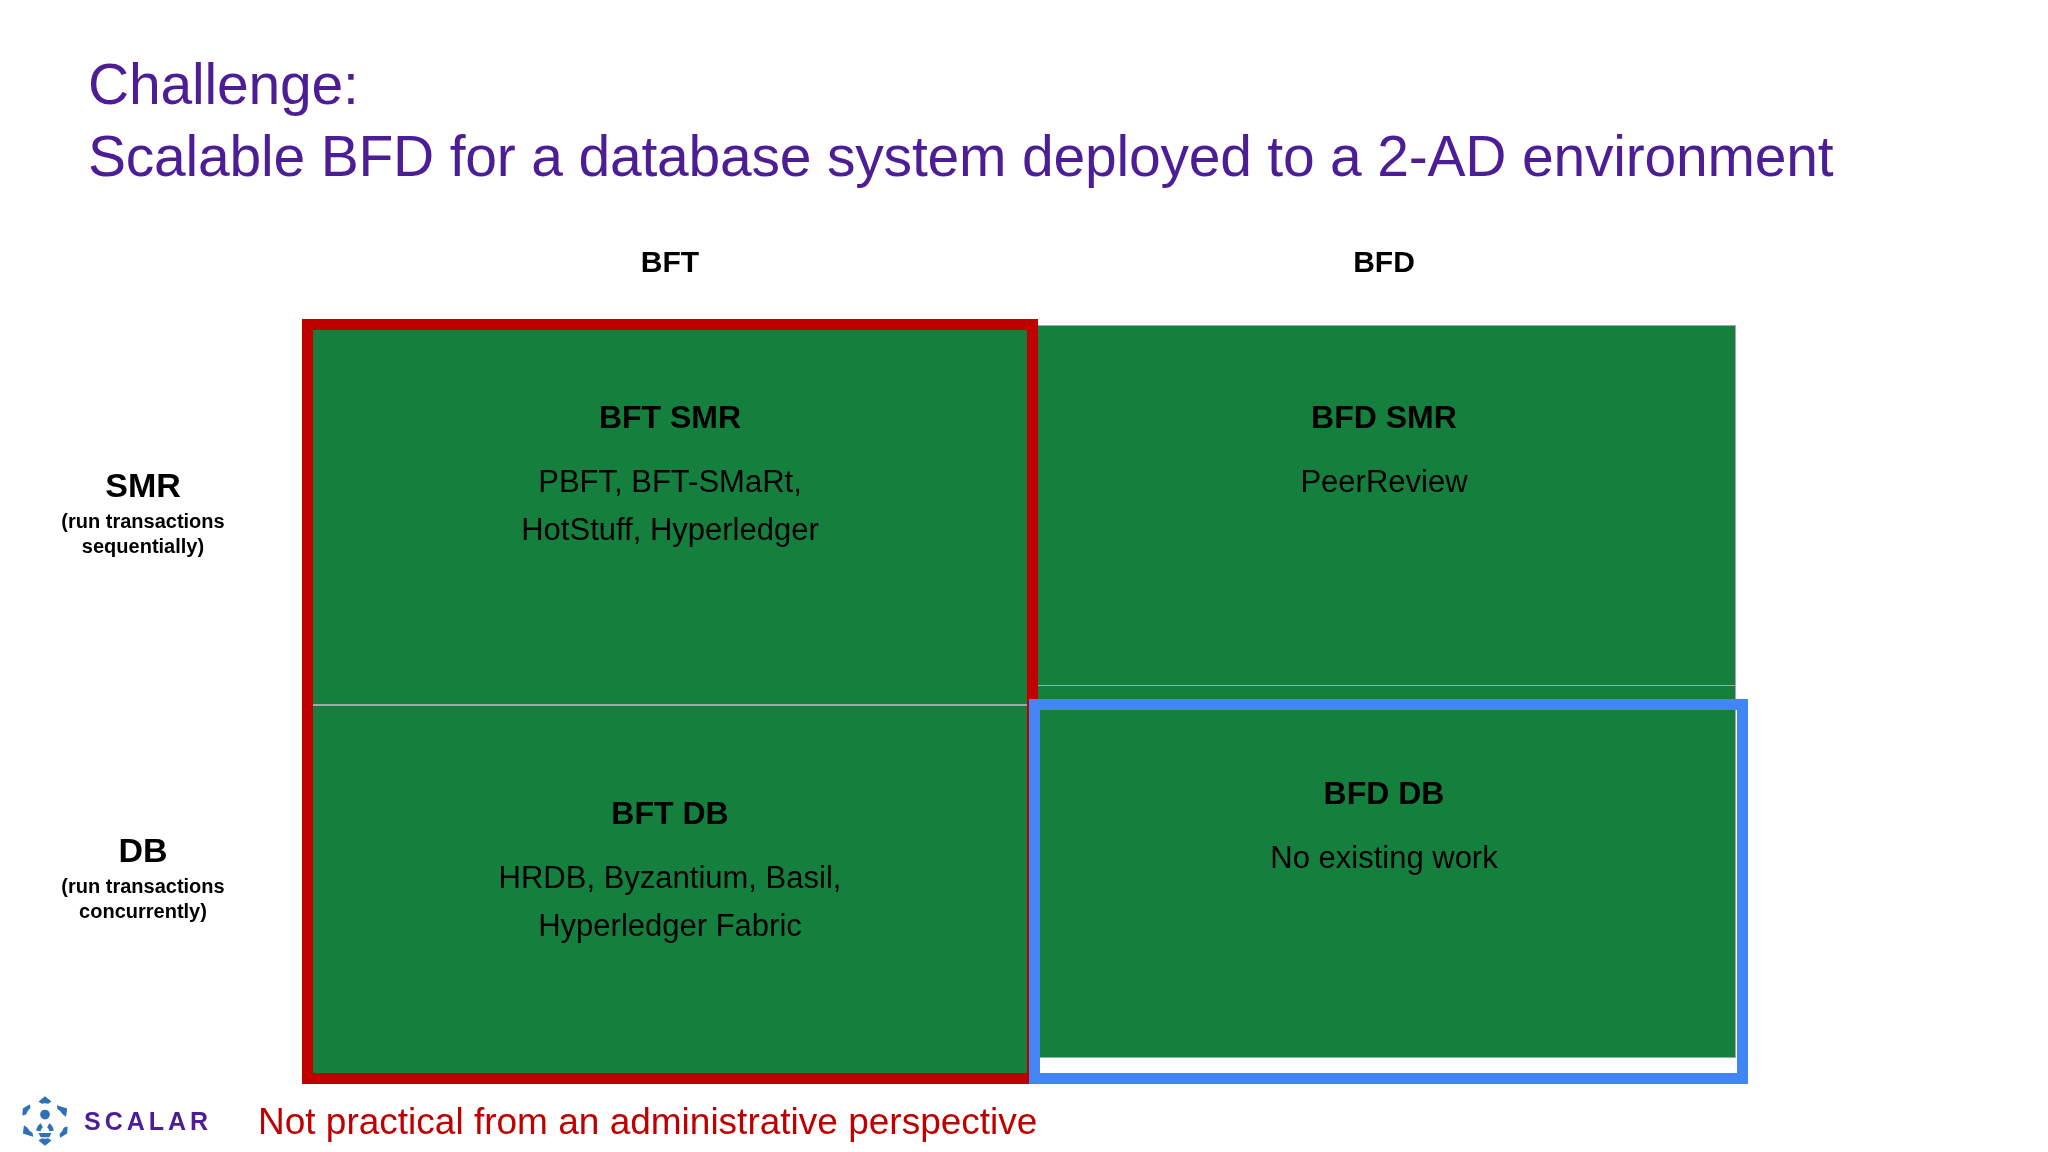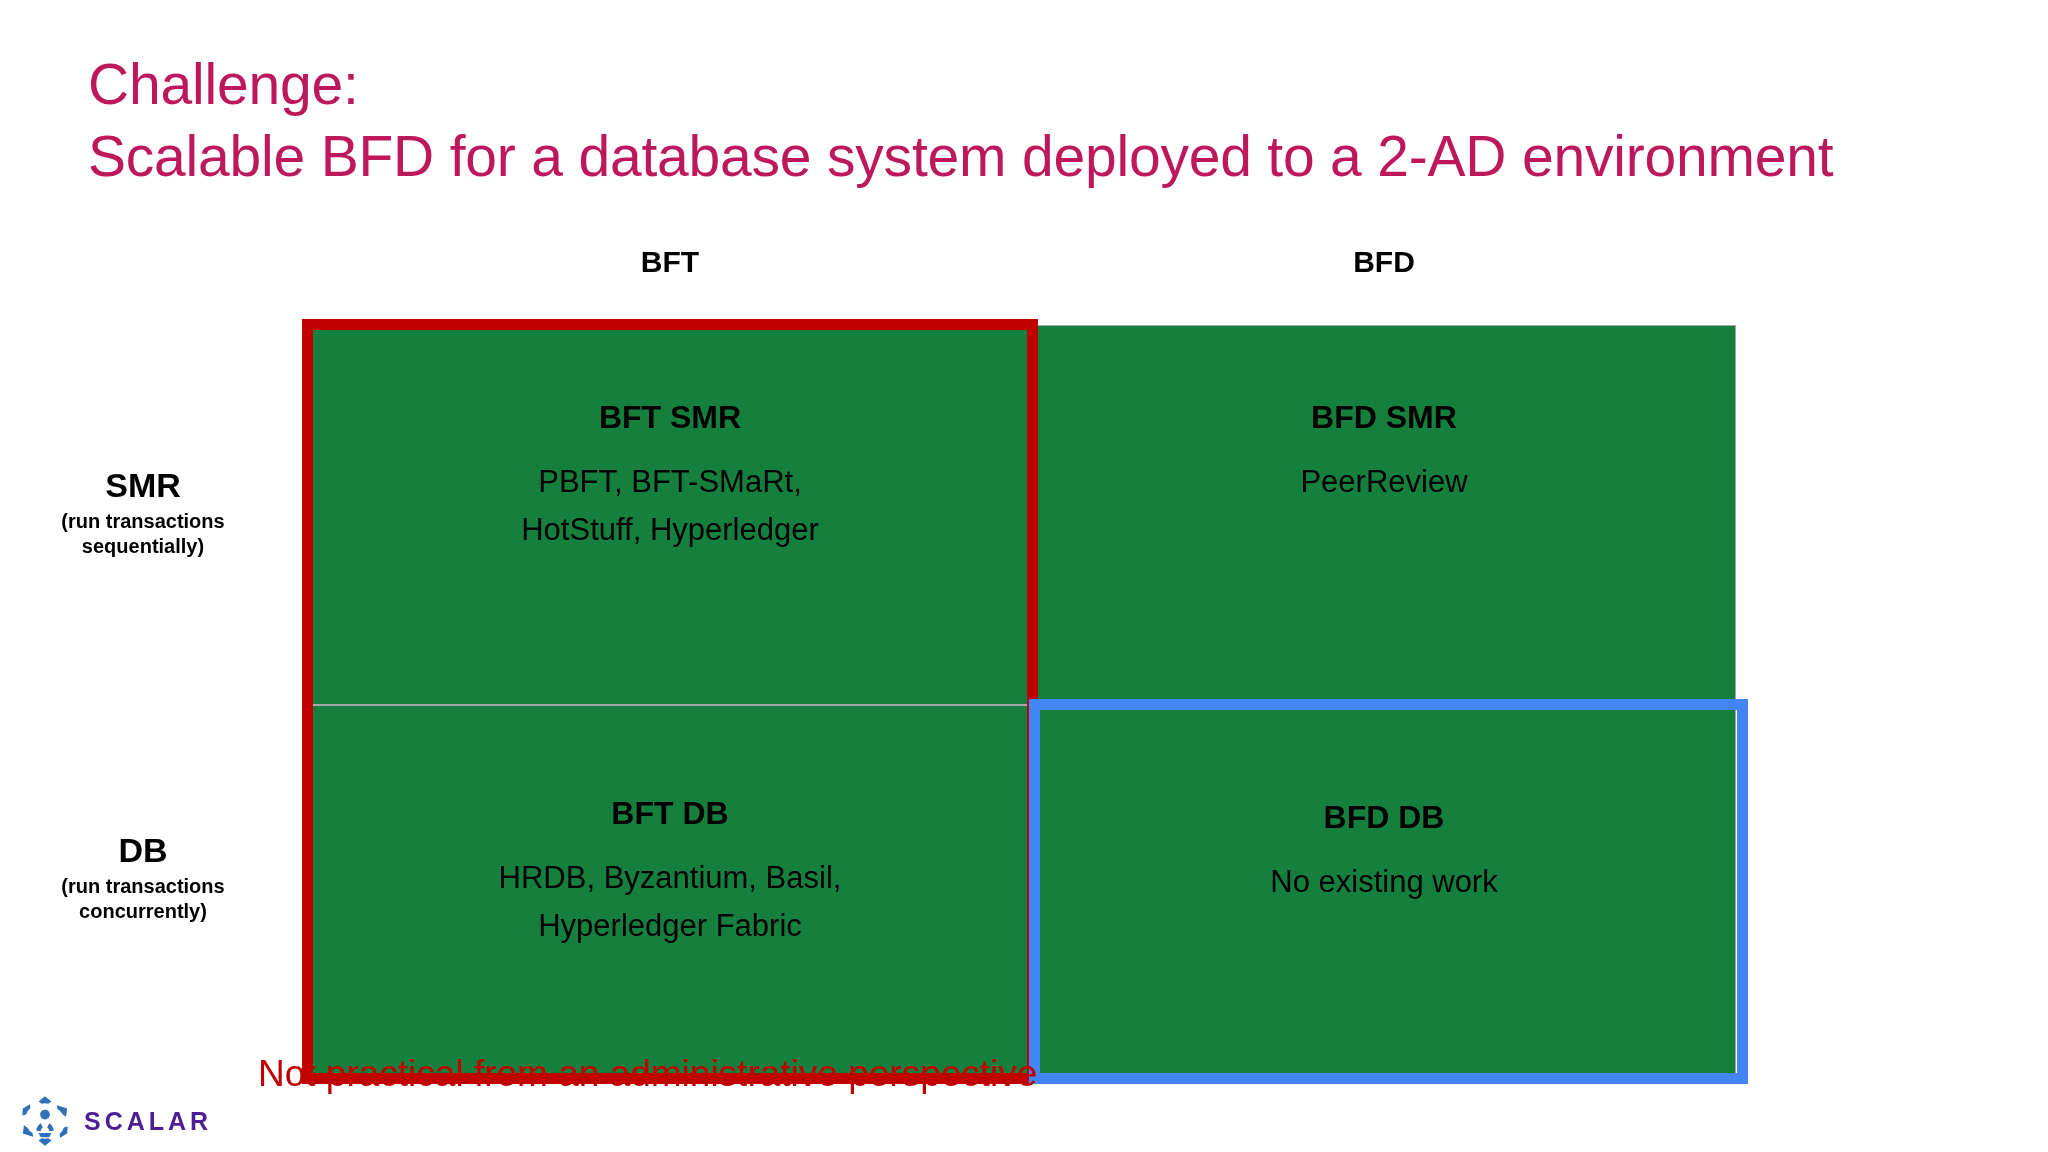--- a/index.html
+++ b/index.html
@@ -18,21 +18,21 @@
 
   
   #slide-title {
     position: absolute;
     left: 88px;
     top: 48px;
     width: 1900px;
     font-size: 57px;
     line-height: 72px;
     font-weight: 400;
-    color: #be185d;
+    color: #4c1d95;
     letter-spacing: -0.2px;
   }
   #slide-title .title-line { display: block; white-space: nowrap; }
 
   
   #matrix {
     position: absolute;
     left: 308px;
     top: 325px;
     width: 1428px;
@@ -80,21 +80,21 @@
     position: absolute;
     background: #15803d;
     box-sizing: border-box;
     border: 1px solid #a6a6a6;
     text-align: center;
     overflow: hidden;
   }
   #cell-bft-smr { left: 0px;   top: 0px;   width: 724px; height: 380px; }
   #cell-bfd-smr { left: 724px; top: 0px;   width: 704px; height: 380px; }
   #cell-bft-db  { left: 0px;   top: 380px; width: 724px; height: 373px; }
-  #cell-bfd-db  { left: 724px; top: 384px; width: 704px; height: 373px; }
+  #cell-bfd-db  { left: 724px; top: 360px; width: 704px; height: 373px; }
 
   .cell-title {
     font-size: 32px;
     font-weight: bold;
     line-height: 38px;
     margin-top: 72px;
   }
   #cell-bft-db .cell-title,
   #cell-bfd-db .cell-title { margin-top: 88px; }
 
@@ -127,21 +127,21 @@
     top: 699px;
     width: 719px;
     height: 385px;
     border: 11px solid #4285f4;
   }
 
   
   #footnote {
     position: absolute;
     left: 258px;
-    top: 1052px;
+    top: 1100px;
     font-size: 37px;
     line-height: 44px;
     color: #c00000;
     white-space: nowrap;
   }
 
   
   #logo {
     position: absolute;
     left: 18px;

